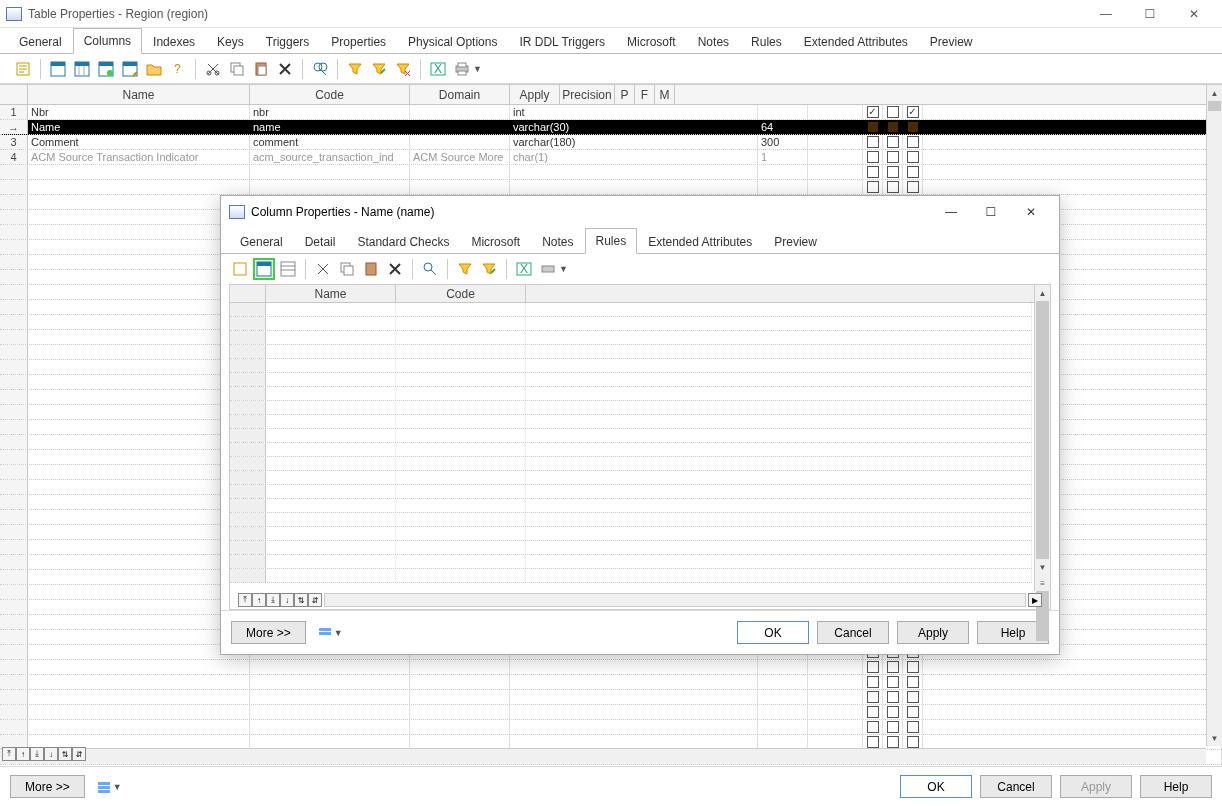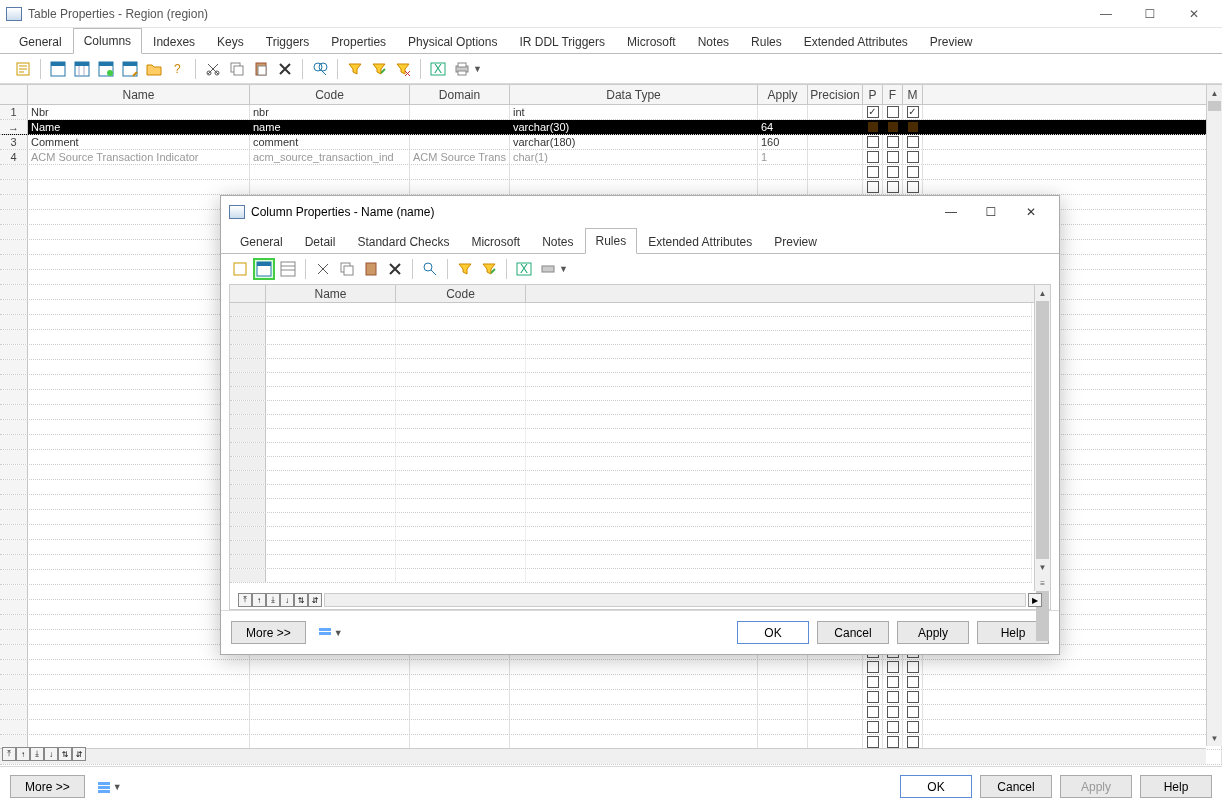--- a/index.html
+++ b/index.html
@@ -207,21 +207,20 @@
     </div>
   <span style="margin-left:-2px;color:#555;font-size:9px">▼</span>
 </div>
 
 <div class="gridwrap">
   <div class="ghead">
     <div class="gcell" style="width:28px"></div>
     <div class="gcell" style="width:222px">Name</div>
     <div class="gcell" style="width:160px">Code</div>
     <div class="gcell" style="width:100px">Domain</div>
-    <div class="gcell" style="width:248px">Data Type</div>
     <div class="gcell" style="width:50px">Apply</div>
     <div class="gcell" style="width:55px">Precision</div>
     <div class="gcell" style="width:20px">P</div>
     <div class="gcell" style="width:20px">F</div>
     <div class="gcell" style="width:20px">M</div>
     <div class="gcell" style="flex:1"></div>
   </div>
   <div id="mainRows">
       <div class="grow">
         <div class="rowhdr">1</div>
@@ -266,38 +265,38 @@
         <div class="c" style="flex:1"></div>
       </div>
       <div class="grow">
         <div class="rowhdr">3</div>
         <div class="c" style="width:222px">Comment</div>
         <div class="c" style="width:160px">comment</div>
         <div class="c" style="width:100px">
           <none></none>
         </div>
         <div class="c" style="width:248px">varchar(180)</div>
-        <div class="c" style="width:50px">160</div>
+        <div class="c" style="width:50px">300</div>
         <div class="c" style="width:55px"></div>
         <div class="c" style="width:20px;justify-content:center">
           <span class="cbx"></span>
         </div>
         <div class="c" style="width:20px;justify-content:center">
           <span class="cbx"></span>
         </div>
         <div class="c" style="width:20px;justify-content:center">
           <span class="cbx"></span>
         </div>
         <div class="c" style="flex:1"></div>
       </div>
       <div class="grow dim">
         <div class="rowhdr">4</div>
         <div class="c" style="width:222px">ACM Source Transaction Indicator</div>
         <div class="c" style="width:160px">acm_source_transaction_ind</div>
-        <div class="c" style="width:100px">ACM Source Trans</div>
+        <div class="c" style="width:100px">ACM Source More</div>
         <div class="c" style="width:248px">char(1)</div>
         <div class="c" style="width:50px">1</div>
         <div class="c" style="width:55px"></div>
         <div class="c" style="width:20px;justify-content:center">
           <span class="cbx"></span>
         </div>
         <div class="c" style="width:20px;justify-content:center">
           <span class="cbx"></span>
         </div>
         <div class="c" style="width:20px;justify-content:center">

